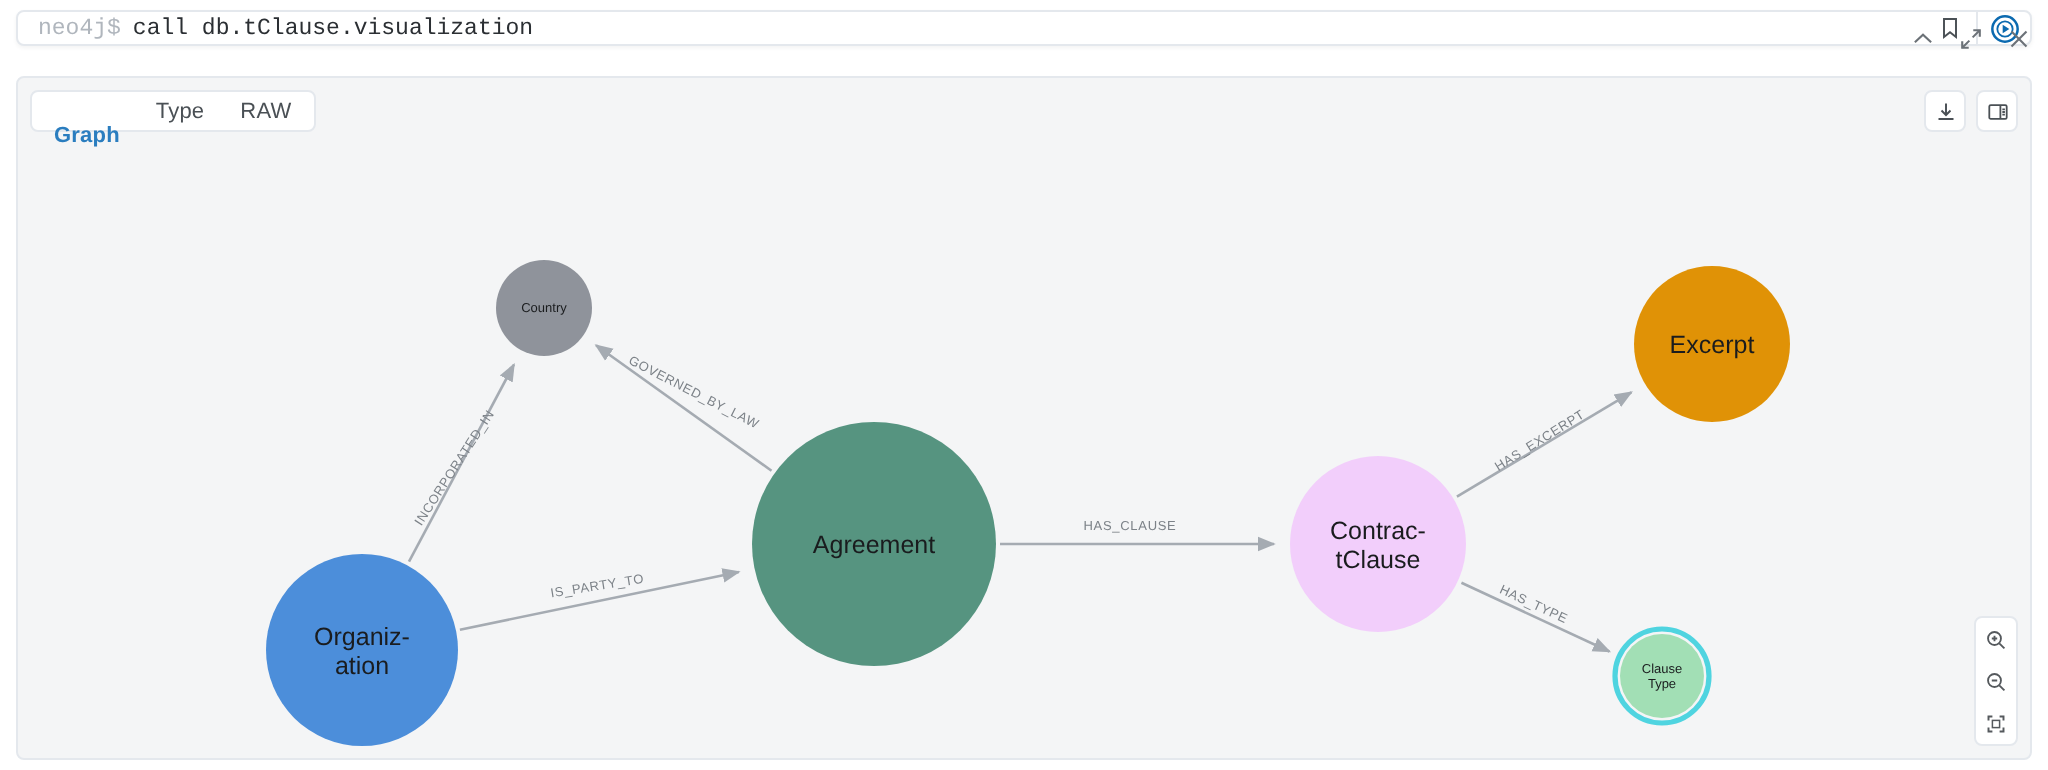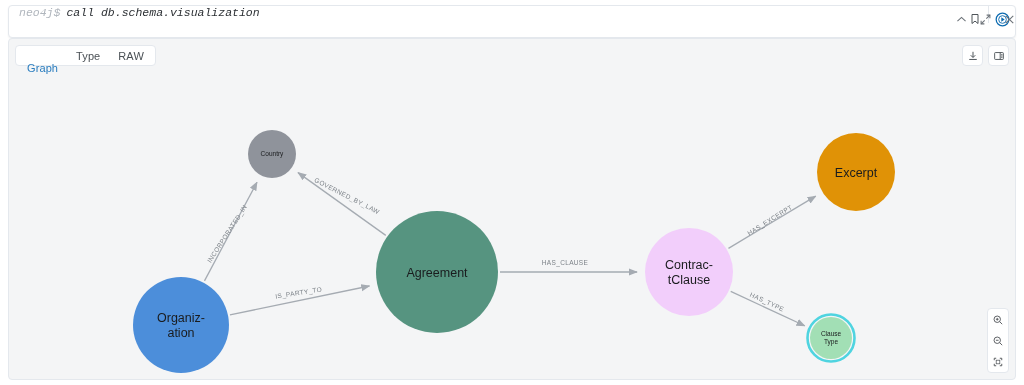--- a/index.html
+++ b/index.html
@@ -8,27 +8,27 @@
     width: 1024px; height: 385px;
     background: #ffffff;
     font-family: "Liberation Sans", sans-serif;
     overflow: hidden;
   }
 
   
   #editor-bar {
     position: absolute;
     left: 8px; top: 5px;
-    width: 1008px; height: 33px;
+    width: 1008px; height: 18px;
     background: #ffffff;
     border: 1px solid #e4e8ed;
     border-radius: 4px;
     display: flex;
+    align-items: center;
     box-shadow: 0 1px 2px rgba(0,0,0,0.05);
-    font-style: italic;
   }
   #prompt-label {
     font-family: "Liberation Mono", monospace;
     font-size: 11.5px;
     color: #b0b6bd;
     padding-left: 10px;
     white-space: pre;
   }
   #query-text {
     font-family: "Liberation Mono", monospace;
@@ -92,21 +92,21 @@
     padding: 0 9px;
     display: flex; align-items: center;
     color: #4a5055;
     border-radius: 3px;
     cursor: pointer;
     letter-spacing: .1px;
   }
   .tab.active {
     background: #0f172a;
     color: #2a7dbf;
-    font-weight: normal;
+    font-weight: bold;
     margin-top: 20px;
   }
 
   
   #result-actions {
     position: absolute;
     right: 6px; top: 6px;
     display: flex; gap: 5px;
     z-index: 6;
   }
@@ -161,21 +161,21 @@
     letter-spacing: .35px;
     font-family: "Liberation Sans", sans-serif;
   }
   .node-circle { cursor: pointer; }
 </style>
 </head>
 <body>
 
 <div id="editor-bar">
   <span id="prompt-label">neo4j$</span>
-  <span id="query-text">call db.schema.visualization</span>
+  <span id="query-text">call db.tClause.visualization</span>
 
   <span class="editor-icon">
     <svg width="12" height="12" viewBox="0 0 16 16" fill="none" stroke="#4a5055" stroke-width="1.3">
       <path d="M4 2h8v12l-4-3.2L4 14V2z"></path>
     </svg>
   </span>
 
   <span id="editor-divider"></span>
 
   <span class="editor-icon">

